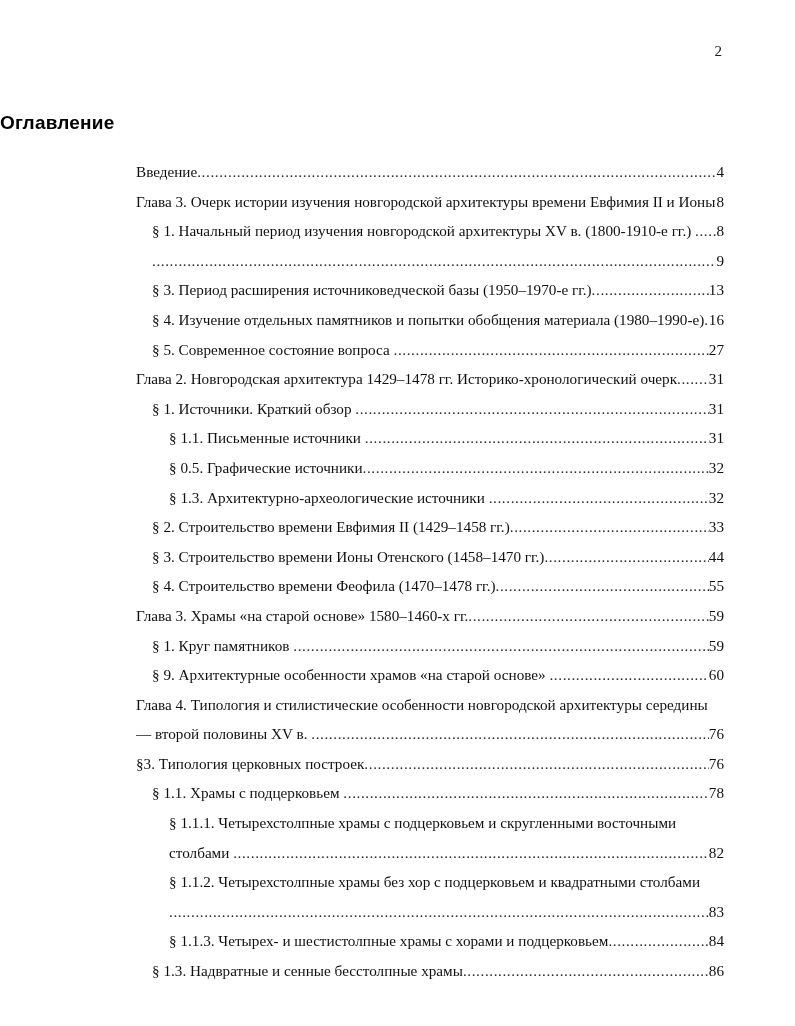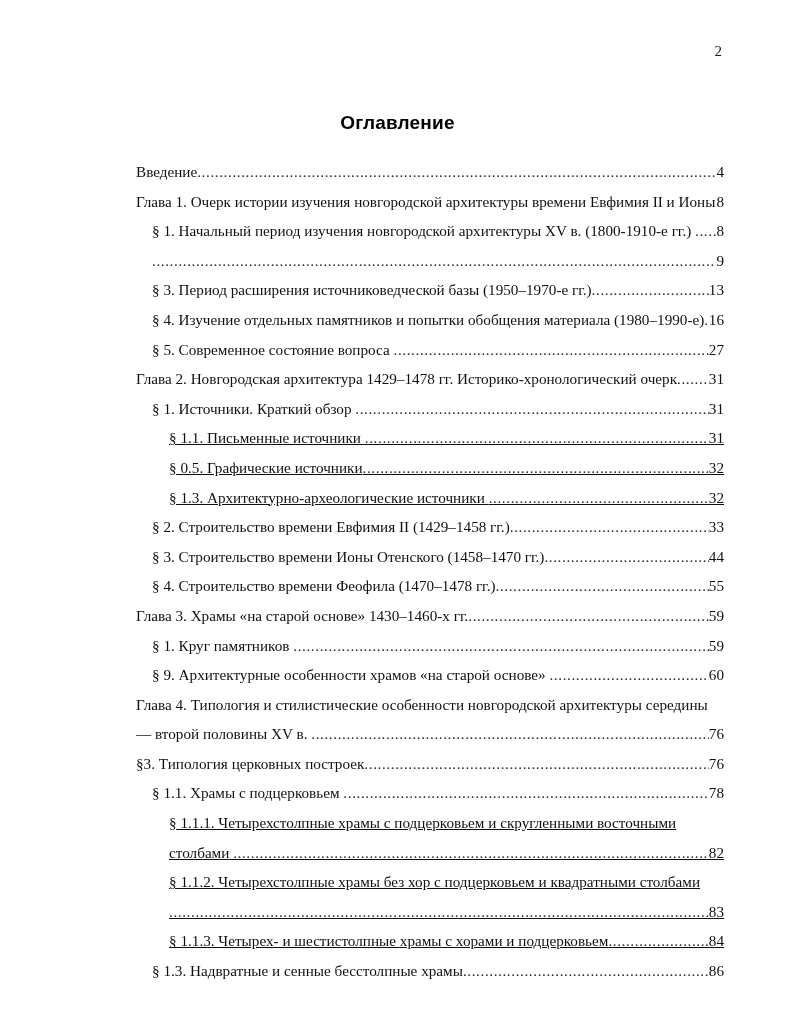--- a/index.html
+++ b/index.html
@@ -29,21 +29,21 @@
     line-height: 1;
     color: #1a1a1a;
   }
 
   
   .toc-title {
     position: absolute;
     top: 112px;
     left: 0;
     width: 795px;
-    text-align: center;
+    text-align: left;
     font-family: "Liberation Sans", "DejaVu Sans", sans-serif;
     font-weight: bold;
     font-size: 19px;
     letter-spacing: 0.2px;
     color: #000;
   }
 
   
   .toc {
     position: absolute;
@@ -57,21 +57,21 @@
     font-size: 15.2px;
     line-height: 29.6px;
     color: #101010;
     white-space: nowrap;
     overflow: hidden;
   }
 
   
   .lvl-0 { padding-left: 0px; }
   .lvl-1 { padding-left: 16px; }
-  .lvl-2 { padding-left: 33px; text-decoration: underline; }
+  .lvl-2 { padding-left: 33px; }
 
   
   .row {
     display: flex;
     align-items: flex-end;
     width: 100%;
   }
   .row .label {
     flex: 0 1 auto;
     white-space: nowrap;
@@ -110,21 +110,21 @@
   <div class="toc">
       <div class="toc-entry lvl-0">
         <div class="row">
           <span class="label">Введение</span>
           <span class="leader"></span>
           <span class="pageno">4</span>
         </div>
       </div>
       <div class="toc-entry lvl-0">
         <div class="row no-leader">
-          <span class="label">Глава 1. Очерк истории изучения новгородской архитектуры времени Евфимия II и Ионы</span>
+          <span class="label">Глава 3. Очерк истории изучения новгородской архитектуры времени Евфимия II и Ионы</span>
           <span class="pageno">8</span>
         </div>
       </div>
       <div class="toc-entry lvl-1">
         <div class="row gap">
           <span class="label">§ 1. Начальный период изучения новгородской архитектуры XV в. (1800-1910-е гг.)</span>
           <span class="leader"></span>
           <span class="pageno">8</span>
         </div>
       </div>
@@ -206,21 +206,21 @@
       </div>
       <div class="toc-entry lvl-1">
         <div class="row">
           <span class="label">§ 4. Строительство времени Феофила (1470–1478 гг.)</span>
           <span class="leader"></span>
           <span class="pageno">55</span>
         </div>
       </div>
       <div class="toc-entry lvl-0">
         <div class="row">
-          <span class="label">Глава 3. Храмы «на старой основе» 1430–1460-х гг.</span>
+          <span class="label">Глава 3. Храмы «на старой основе» 1580–1460-х гг.</span>
           <span class="leader"></span>
           <span class="pageno">59</span>
         </div>
       </div>
       <div class="toc-entry lvl-1">
         <div class="row gap">
           <span class="label">§ 1. Круг памятников</span>
           <span class="leader"></span>
           <span class="pageno">59</span>
         </div>

